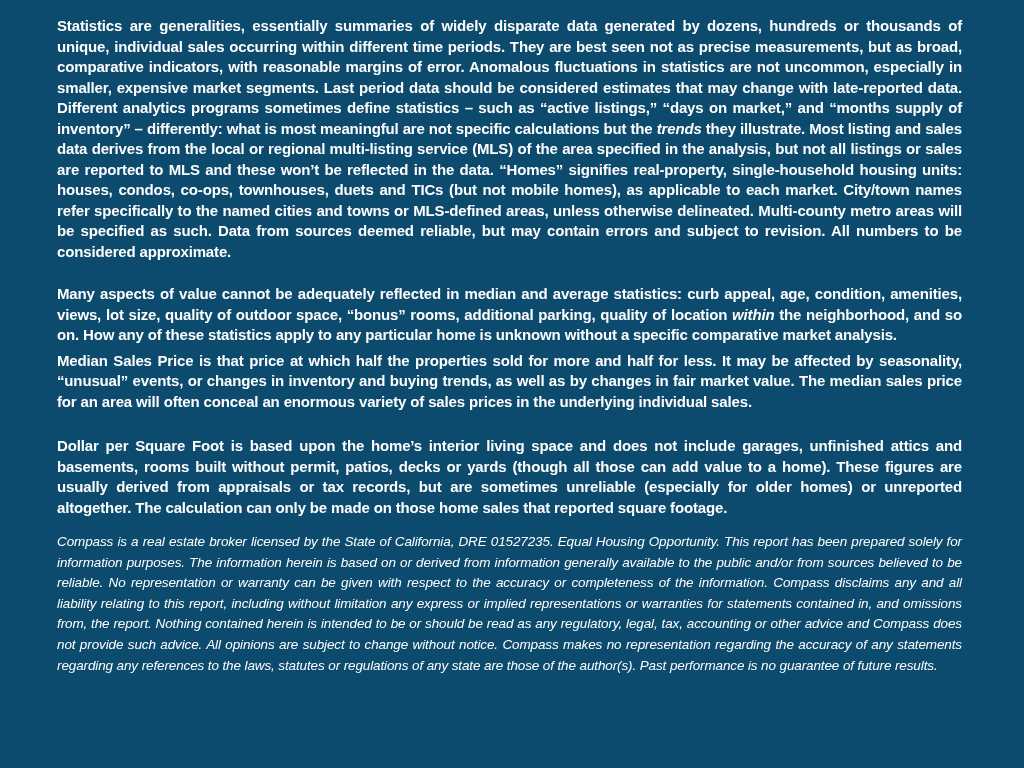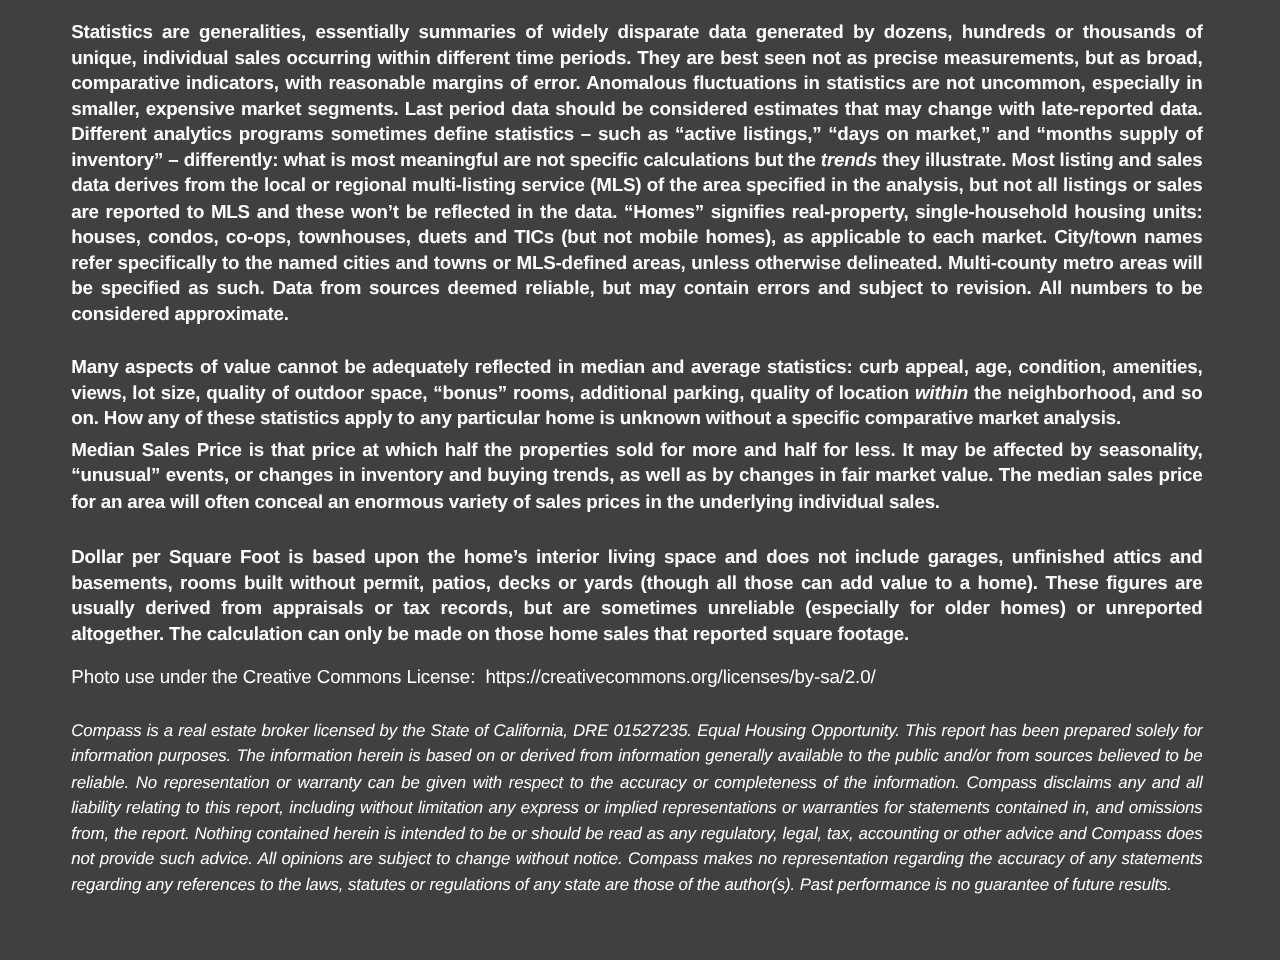--- a/index.html
+++ b/index.html
@@ -52,20 +52,19 @@
   
   .p1 { margin-bottom: 22px; }
   .p2 { margin-bottom: 5px; margin-top: 12px;  }
   .p3 { margin-bottom: 24px; }
   .p4 { margin-bottom: 14px; }
   .p5 { margin-bottom: 22px; }
 </style>
 </head>
 <body style="background: rgb(0, 0, 0);">
 
-<div class="slide" style="background: #404040; color: rgb(255, 255, 255);">
+<div class="slide" style="background: #0c4a6e; color: rgb(255, 255, 255);">
   <p class="para bold p1"><span>Statistics are generalities, essentially summaries of widely disparate data generated by dozens, hundreds or thousands of unique, individual sales occurring within different time periods. They are best seen not as precise measurements, but as broad, comparative indicators, with reasonable margins of error. Anomalous fluctuations in statistics are not uncommon, especially in smaller, expensive market segments. Last period data should be considered estimates that may change with late-reported data. Different analytics programs sometimes define statistics – such as “active listings,” “days on market,” and “months supply of inventory” – differently: what is most meaningful are not specific calculations but the </span><em>trends</em><span> they illustrate. Most listing and sales data derives from the local or regional multi-listing service (MLS) of the area specified in the analysis, but not all listings or sales are reported to MLS and these won’t be reflected in the data. “Homes” signifies real-property, single-household housing units: houses, condos, co-ops, townhouses, duets and TICs (but not mobile homes), as applicable to each market. City/town names refer specifically to the named cities and towns or MLS-defined areas, unless otherwise delineated. Multi-county metro areas will be specified as such. Data from sources deemed reliable, but may contain errors and subject to revision. All numbers to be considered approximate.</span></p>
   <p class="para bold p2"><span>Many aspects of value cannot be adequately reflected in median and average statistics: curb appeal, age, condition, amenities, views, lot size, quality of outdoor space, “bonus” rooms, additional parking, quality of location </span><em>within</em><span> the neighborhood, and so on. How any of these statistics apply to any particular home is unknown without a specific comparative market analysis.</span></p>
   <p class="para bold p3"><span>Median Sales Price is that price at which half the properties sold for more and half for less. It may be affected by seasonality, “unusual” events, or changes in inventory and buying trends, as well as by changes in fair market value. The median sales price for an area will often conceal an enormous variety of sales prices in the underlying individual sales.</span></p>
   <p class="para bold p4"><span>Dollar per Square Foot is based upon the home’s interior living space and does not include garages, unfinished attics and basements, rooms built without permit, patios, decks or yards (though all those can add value to a home). These figures are usually derived from appraisals or tax records, but are sometimes unreliable (especially for older homes) or unreported altogether. The calculation can only be made on those home sales that reported square footage.</span></p>
-  <p class="para regular p5"><span>Photo use under the Creative Commons License:&nbsp; </span><span>https://creativecommons.org/licenses/by-sa/2.0/</span></p>
   <p class="para italic p6"><span>Compass is a real estate broker licensed by the State of California, DRE 01527235. Equal Housing Opportunity. This report has been prepared solely for information purposes. The information herein is based on or derived from information generally available to the public and/or from sources believed to be reliable. No representation or warranty can be given with respect to the accuracy or completeness of the information. Compass disclaims any and all liability relating to this report, including without limitation any express or implied representations or warranties for statements contained in, and omissions from, the report. Nothing contained herein is intended to be or should be read as any regulatory, legal, tax, accounting or other advice and Compass does not provide such advice. All opinions are subject to change without notice. Compass makes no representation regarding the accuracy of any statements regarding any references to the laws, statutes or regulations of any state are those of the author(s). Past performance is no guarantee of future results.</span></p>
 </div>
 
 </body></html>

